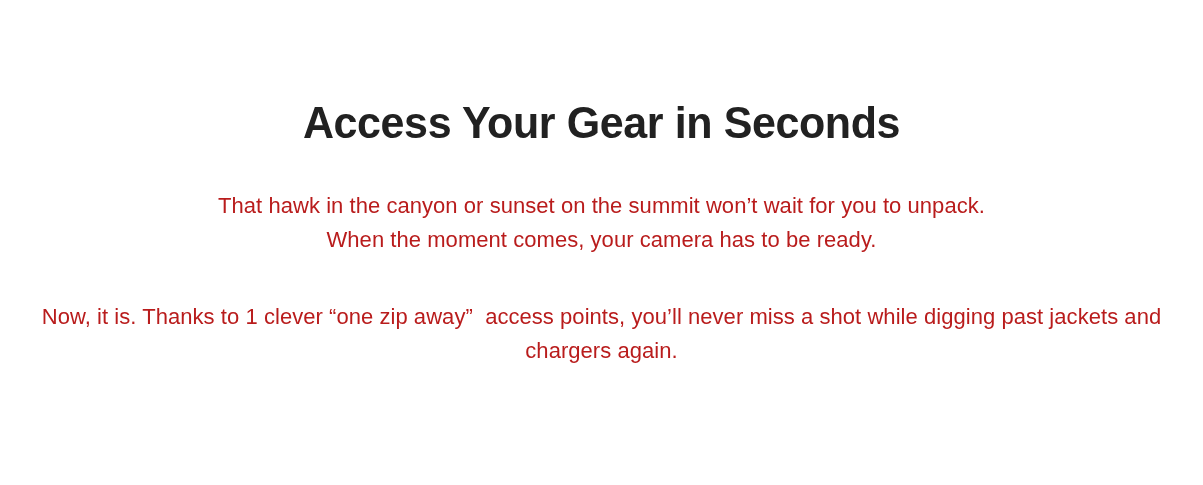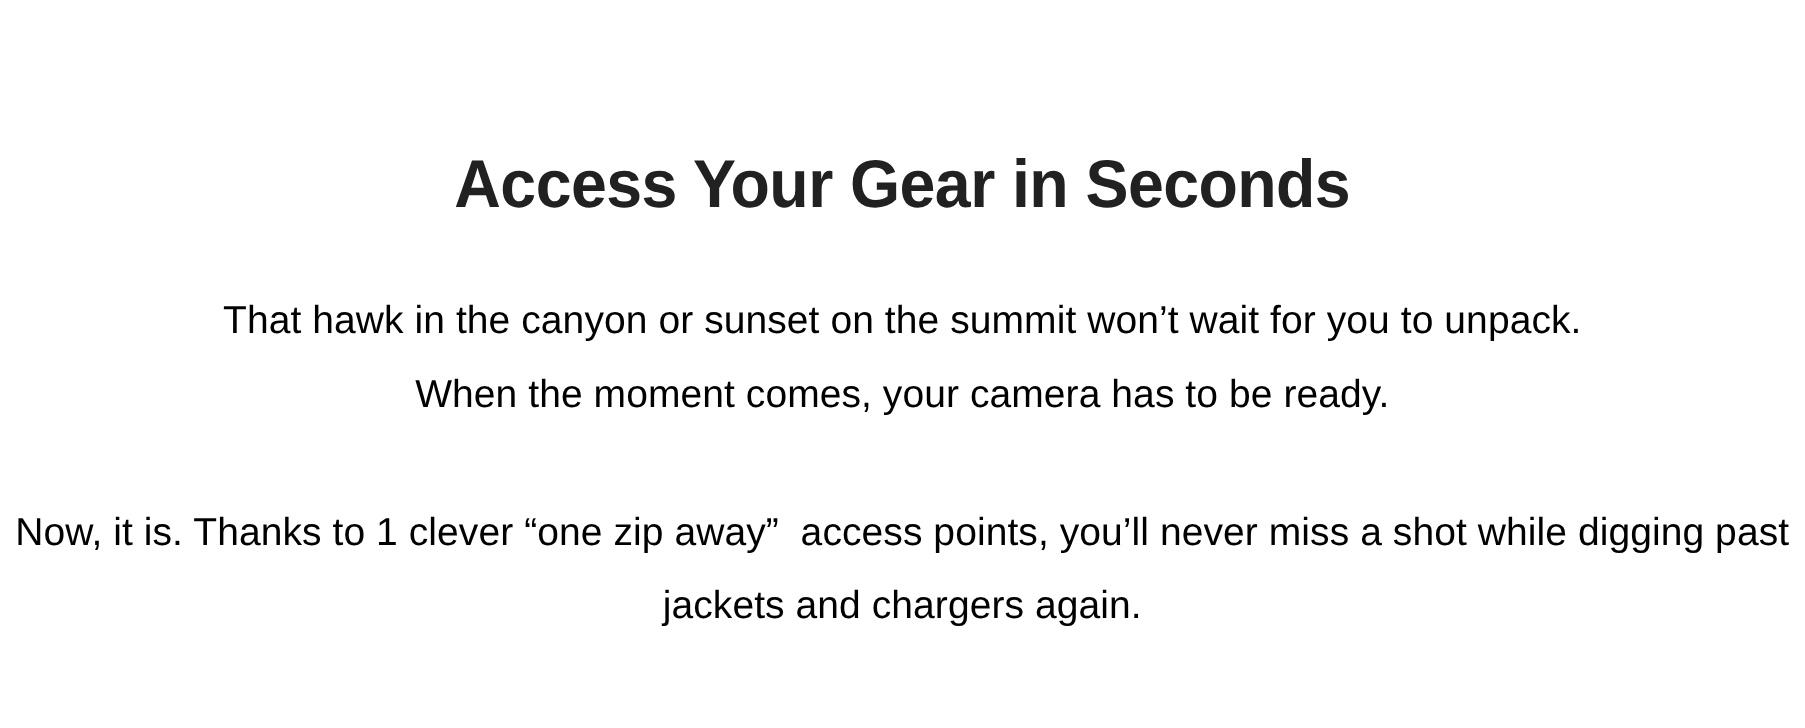--- a/index.html
+++ b/index.html
@@ -45,24 +45,24 @@
     transform: scaleX(0.955);
     transform-origin: center center;
     white-space: pre;
     padding-top: 96px;
   }
 
   .body-block {
     margin: 0;
     padding: 0;
     font-family: "Liberation Sans", "DejaVu Sans", sans-serif;
-    font-size: 26px;
+    font-size: 22px;
     font-weight: 400;
-    line-height: 49px;
-    color: #000000;
+    line-height: 34px;
+    color: #b91c1c;
     letter-spacing: 0.05px;
     white-space: pre-wrap;
   }
 
   .para-one {
     padding-top: 39px;
   }
 
   .spacer-line {
     height: 43px;

